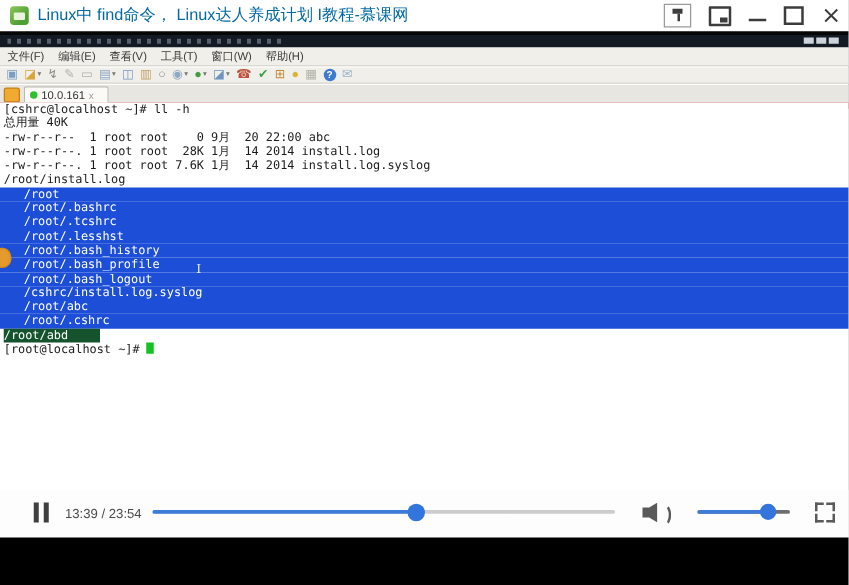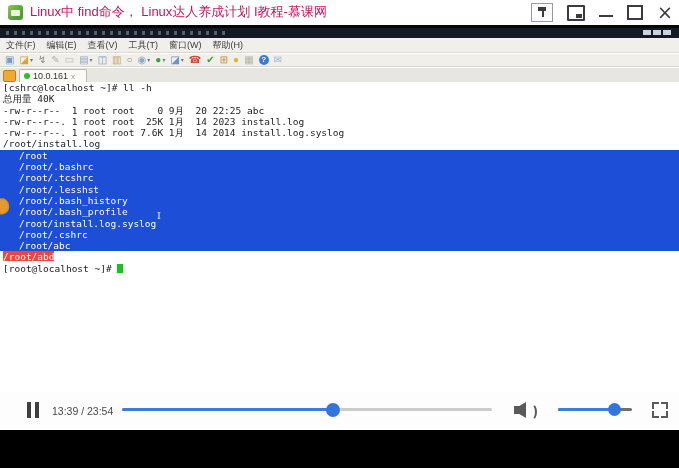--- a/index.html
+++ b/index.html
@@ -5,21 +5,21 @@
   html,body{margin:0;padding:0;background:#888;}
   .stage{position:relative;width:679px;height:468px;background:#fff;overflow:hidden;
          font-family:"Liberation Sans",sans-serif;}
 
   
   .titlebar{position:absolute;left:0;top:0;width:679px;height:25px;background:#ffffff;}
   .favicon{position:absolute;left:8px;top:5px;width:15px;height:15px;border-radius:3px;
            background:linear-gradient(135deg,#8cc85a 0%,#4f9e34 70%);}
   .favicon::after{content:"";position:absolute;left:3px;top:5px;width:9px;height:6px;
            background:#e8f4dc;border-radius:1px;}
-  .title-text{position:absolute;left:30px;top:3px;font-size:13px;color:#be185d;white-space:nowrap;}
+  .title-text{position:absolute;left:30px;top:3px;font-size:13px;color:#0369a1;white-space:nowrap;}
   .win-controls{position:absolute;right:6px;top:0;height:25px;display:flex;align-items:center;gap:14px;}
   .pin-btn{position:relative;width:20px;height:17px;border:1px solid #9a9a9a;background:#fdfdfd;}
   .pin-btn::before{content:"";position:absolute;left:6px;top:3px;width:8px;height:4px;background:#3c3c3c;}
   .pin-btn::after{content:"";position:absolute;left:9.5px;top:7px;width:2px;height:6px;background:#3c3c3c;}
   .pip-btn{position:relative;width:14px;height:12px;border:2px solid #3c3c3c;border-radius:1px;background:#fff;}
   .pip-btn::after{content:"";position:absolute;right:1px;bottom:1px;width:6px;height:4px;background:#3c3c3c;}
   .min-btn{width:14px;height:2px;background:#3c3c3c;margin-top:6px;}
   .max-btn{width:12px;height:11px;border:2px solid #3c3c3c;background:#fff;}
   .close-btn{font-size:19px;line-height:19px;color:#3c3c3c;font-family:"DejaVu Sans",sans-serif;}
 
@@ -52,21 +52,21 @@
   .tab-dot{width:6px;height:6px;border-radius:50%;}
   .tab-label{font-size:9px;color:#333;}
   .tab-close{font-size:8px;color:#999;}
 
   
   .terminal{position:absolute;left:0;top:82px;width:679px;height:348px;background:#ffffff;
             padding-left:3px;box-sizing:border-box;}
   .term-line{font-family:"DejaVu Sans Mono","Liberation Mono",monospace;
              font-size:9.5px;line-height:11.3px;white-space:pre;color:#1c1c1c;}
   .term-line.sel-full{background:#1d4ed8;color:#fff;margin-left:-3px;padding-left:19px;}
-  .term-line.sel-text span{background:#ef4444;color:#fff;text-decoration:underline;}
+  .term-line.sel-text span{background:#14532d;color:#fff;padding-right:26px;}
   .block-cursor{display:inline-block;width:6px;height:9px;background:#16c222;vertical-align:-1px;}
   .ibeam{position:absolute;left:157px;top:128px;color:#e8e8e8;font-size:10px;
          font-family:"DejaVu Serif",serif;}
   .pointer-blob{position:absolute;left:-2px;top:116px;width:11px;height:16px;background:#e49a2d;
          border-radius:3px 7px 7px 2px;transform:rotate(-8deg);box-shadow:inset 0 0 2px #b06f10;}
 
   
   .controls{position:absolute;left:0;top:392px;width:679px;height:38px;background:#fdfdfd;}
   .pause-btn{position:absolute;left:27px;top:10px;display:flex;gap:4px;}
   .pause-btn i{display:block;width:4px;height:16px;background:#3f3f3f;}
@@ -200,33 +200,34 @@
       <span class="tab-dot" style="background: rgb(47, 191, 47);"></span>
       <span class="tab-label">10.0.161</span>
       <span class="tab-close">x</span>
     </div>
   </div>
 
   <div class="terminal">
     <div id="term-lines">
         <div class="term-line">[cshrc@localhost ~]# ll -h</div>
         <div class="term-line">总用量 40K</div>
-        <div class="term-line">-rw-r--r--  1 root root    0 9月  20 22:25 abc</div>
-        <div class="term-line">-rw-r--r--. 1 root root  25K 1月  14 2023 install.log</div>
+        <div class="term-line">-rw-r--r--  1 root root    0 9月  20 22:00 abc</div>
+        <div class="term-line">-rw-r--r--. 1 root root  28K 1月  14 2014 install.log</div>
         <div class="term-line">-rw-r--r--. 1 root root 7.6K 1月  14 2014 install.log.syslog</div>
         <div class="term-line">/root/install.log</div>
         <div class="term-line sel-full">/root</div>
         <div class="term-line sel-full">/root/.bashrc</div>
         <div class="term-line sel-full">/root/.tcshrc</div>
         <div class="term-line sel-full">/root/.lesshst</div>
         <div class="term-line sel-full">/root/.bash_history</div>
         <div class="term-line sel-full">/root/.bash_profile</div>
-        <div class="term-line sel-full">/root/install.log.syslog</div>
+        <div class="term-line sel-full">/root/.bash_logout</div>
+        <div class="term-line sel-full">/cshrc/install.log.syslog</div>
+        <div class="term-line sel-full">/root/abc</div>
         <div class="term-line sel-full">/root/.cshrc</div>
-        <div class="term-line sel-full">/root/abc</div>
         <div class="term-line sel-text"><span>/root/abd</span></div>
         <div class="term-line">[root@localhost ~]# <span class="block-cursor" style="background: rgb(22, 194, 34);"></span></div>
       </div>
     <div class="pointer-blob"></div>
     <div class="ibeam">I</div>
   </div>
 
   <div class="controls">
     <div class="pause-btn">
         <i></i>

